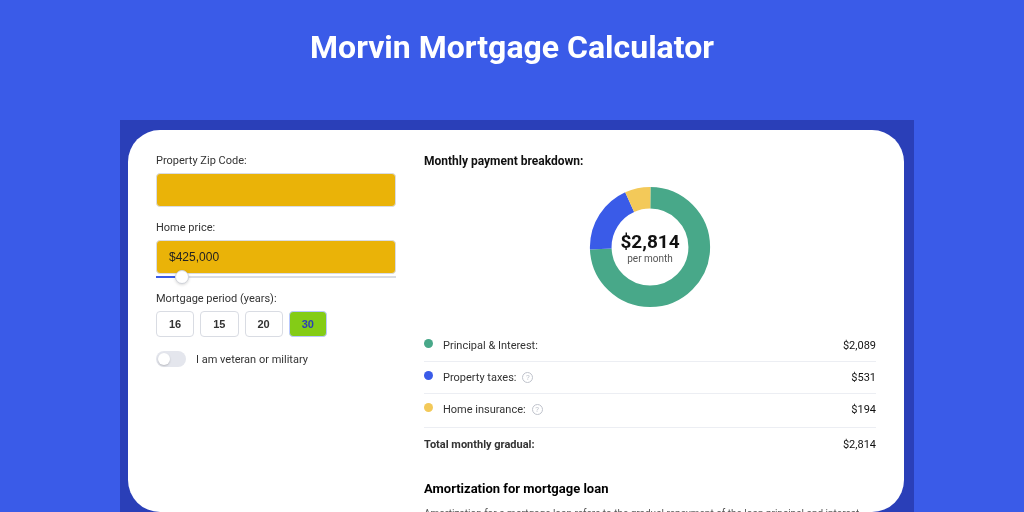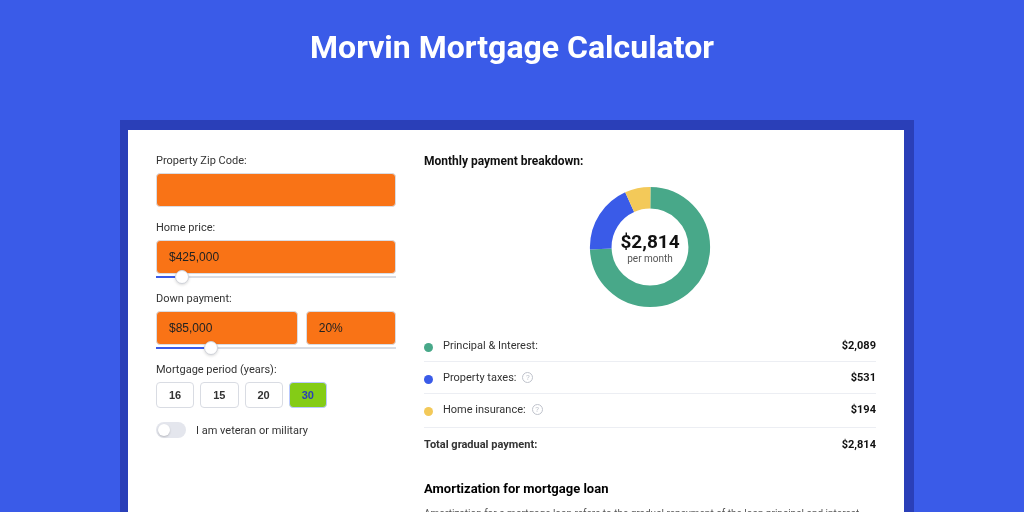--- a/index.html
+++ b/index.html
@@ -32,38 +32,39 @@
     position: absolute;
     top: 130px;
     left: 128px;
     right: 120px;
     bottom: 0;
     background: #fff;
     padding: 24px 28px 0;
     display: flex;
     gap: 28px;
     z-index: 3;
+    border-radius: 32px;
   }
   .left-col { width: 240px; flex-shrink: 0; }
   .right-col { flex: 1; }
   .field { margin-bottom: 14px; position: relative; }
   .label {
     font-size: 11px;
     color: #333;
     margin-bottom: 6px;
     display: block;
   }
   .input {
     width: 100%;
     border: 1px solid #d9dce3;
     border-radius: 4px;
     padding: 9px 12px;
     font-size: 12px;
     color: #222;
-    background: #f97316;
+    background: #eab308;
   }
   .input-row { display: flex; gap: 8px; }
   .input-row .input:first-child { flex: 1.8; }
   .input-row .input:last-child { flex: 1; }
   .slider-track {
     height: 2px;
     background: #d9dce3;
     margin-top: 2px;
     position: relative;
   }
@@ -128,29 +129,29 @@
     top: 0; left: 0; right: 0; bottom: 0;
     display: flex;
     flex-direction: column;
     align-items: center;
     justify-content: center;
   }
   .donut-amount { font-size: 19px; font-weight: 700; color: #111; }
   .donut-sub { font-size: 10px; color: #555; }
   .break-row {
     display: flex;
-    align-items: flex-end;
+    align-items: flex-start;
     padding: 9px 0;
     border-bottom: 1px solid #eceef3;
     font-size: 11px;
   }
   .break-row:last-of-type { border-bottom: none; }
   .dot { width: 9px; height: 9px; border-radius: 50%; margin-right: 10px; flex-shrink: 0; }
   .break-label { color: #333; flex: 1; display: flex; align-items: center; gap: 6px; }
-  .break-value { color: #111; font-weight: 700; }
+  .break-value { color: #111; font-weight: 400; }
   .info-icon {
     width: 11px; height: 11px;
     border: 1px solid #bfc3cc;
     border-radius: 50%;
     display: inline-flex;
     align-items: center;
     justify-content: center;
     font-size: 8px;
     color: #bfc3cc;
   }
@@ -184,31 +185,20 @@
 
     <div class="field">
       <label class="label">Home price:</label>
       <input class="input" value="$425,000" style="">
       <div class="slider-track">
         <div class="slider-fill" style="width:8%"></div>
         <div class="slider-thumb" style="left:8%"></div>
       </div>
     </div>
 
-    <div class="field">
-      <label class="label">Down payment:</label>
-      <div class="input-row">
-        <input class="input" value="$85,000" style="">
-        <input class="input" value="20%" style="">
-      </div>
-      <div class="slider-track">
-        <div class="slider-fill" style="width:20%"></div>
-        <div class="slider-thumb" style="left:20%"></div>
-      </div>
-    </div>
 
 
     <div class="field">
       <label class="label">Mortgage period (years):</label>
       <div class="period-row" id="period-row">
           <button class="period-btn">16</button>
           <button class="period-btn">15</button>
           <button class="period-btn">20</button>
           <button class="period-btn active">30</button>
         </div>
@@ -252,21 +242,21 @@
           <span class="break-value">$531</span>
         </div>
         <div class="break-row">
           <span class="dot" style="background: rgb(243, 201, 89);"></span>
           <span class="break-label">Home insurance:<span class="info-icon">?</span></span>
           <span class="break-value">$194</span>
         </div>
       </div>
 
     <div class="total-row">
-      <span class="break-label">Total gradual payment:</span>
+      <span class="break-label">Total monthly gradual:</span>
       <span class="break-value">$2,814</span>
     </div>
 
     <div class="amort-title">Amortization for mortgage loan</div>
     <div class="amort-text">Amortization for a mortgage loan refers to the gradual repayment of the loan principal and interest over a specified</div>
   </div>
 
 </div>
 
 </body></html>

